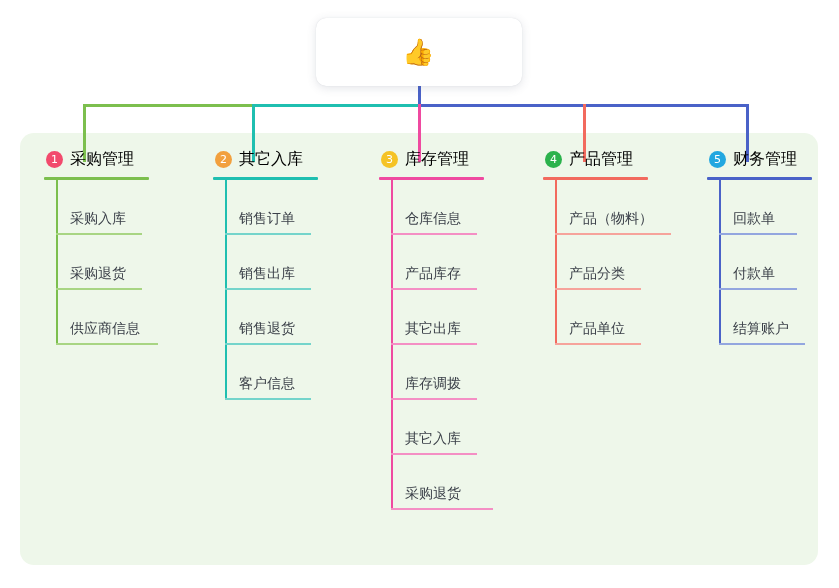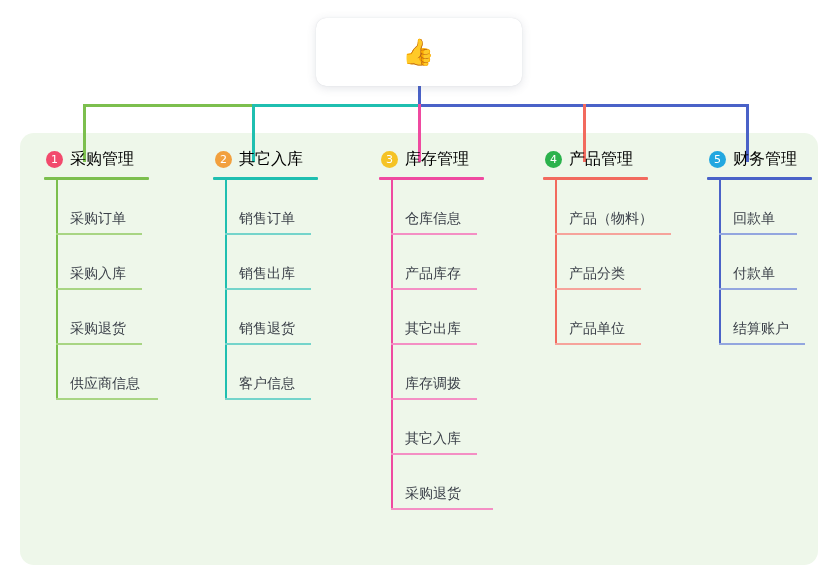--- a/index.html
+++ b/index.html
@@ -102,24 +102,20 @@
 
   <div class="col" style="left:44px;top:148px;width:160px;">
     <div class="col-head">
       <span class="badge" style="background:#f24a6d;">1</span>
       <span class="col-title">采购管理</span>
     </div>
     <div class="head-rule" style="width:105px;background:#7cbf4e;"></div>
     <div class="branch">
       <div class="spine" style="background:#7cbf4e;"></div>
       <div class="leaf">
-        <span class="leaf-text">采购订单</span>
-        <div class="leaf-rule" style="width:86px;background:#a8d583;"></div>
-      </div>
-      <div class="leaf">
         <span class="leaf-text">采购入库</span>
         <div class="leaf-rule" style="width:86px;background:#a8d583;"></div>
       </div>
       <div class="leaf">
         <span class="leaf-text">采购退货</span>
         <div class="leaf-rule" style="width:86px;background:#a8d583;"></div>
       </div>
       <div class="leaf">
         <span class="leaf-text">供应商信息</span>
         <div class="leaf-rule" style="width:102px;background:#a8d583;"></div>

